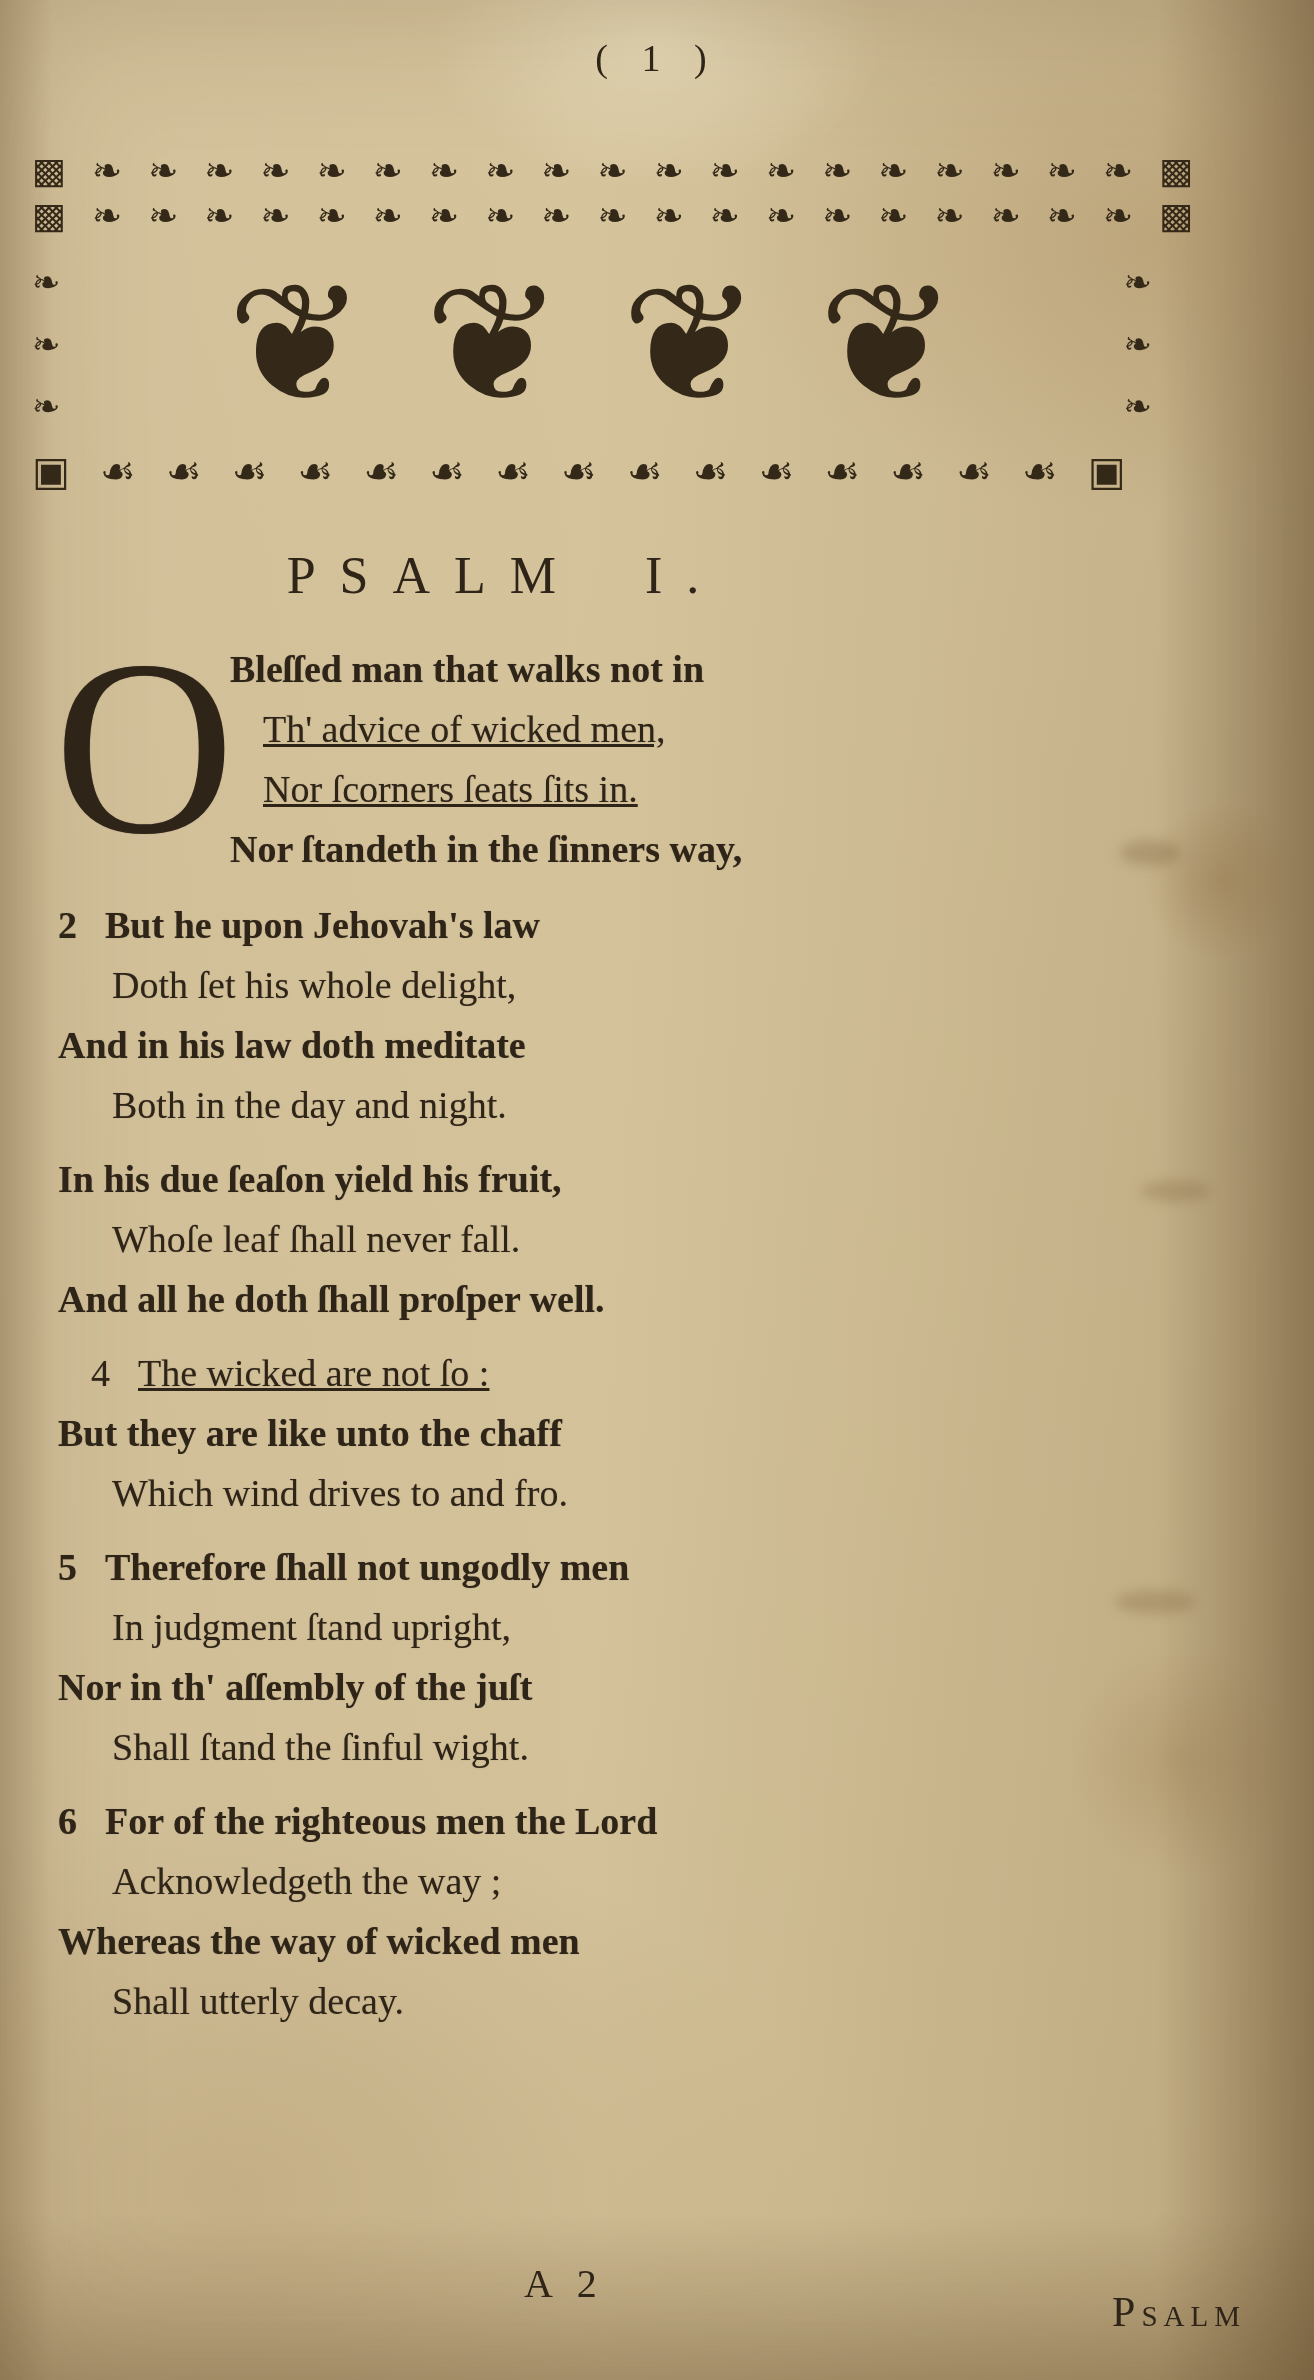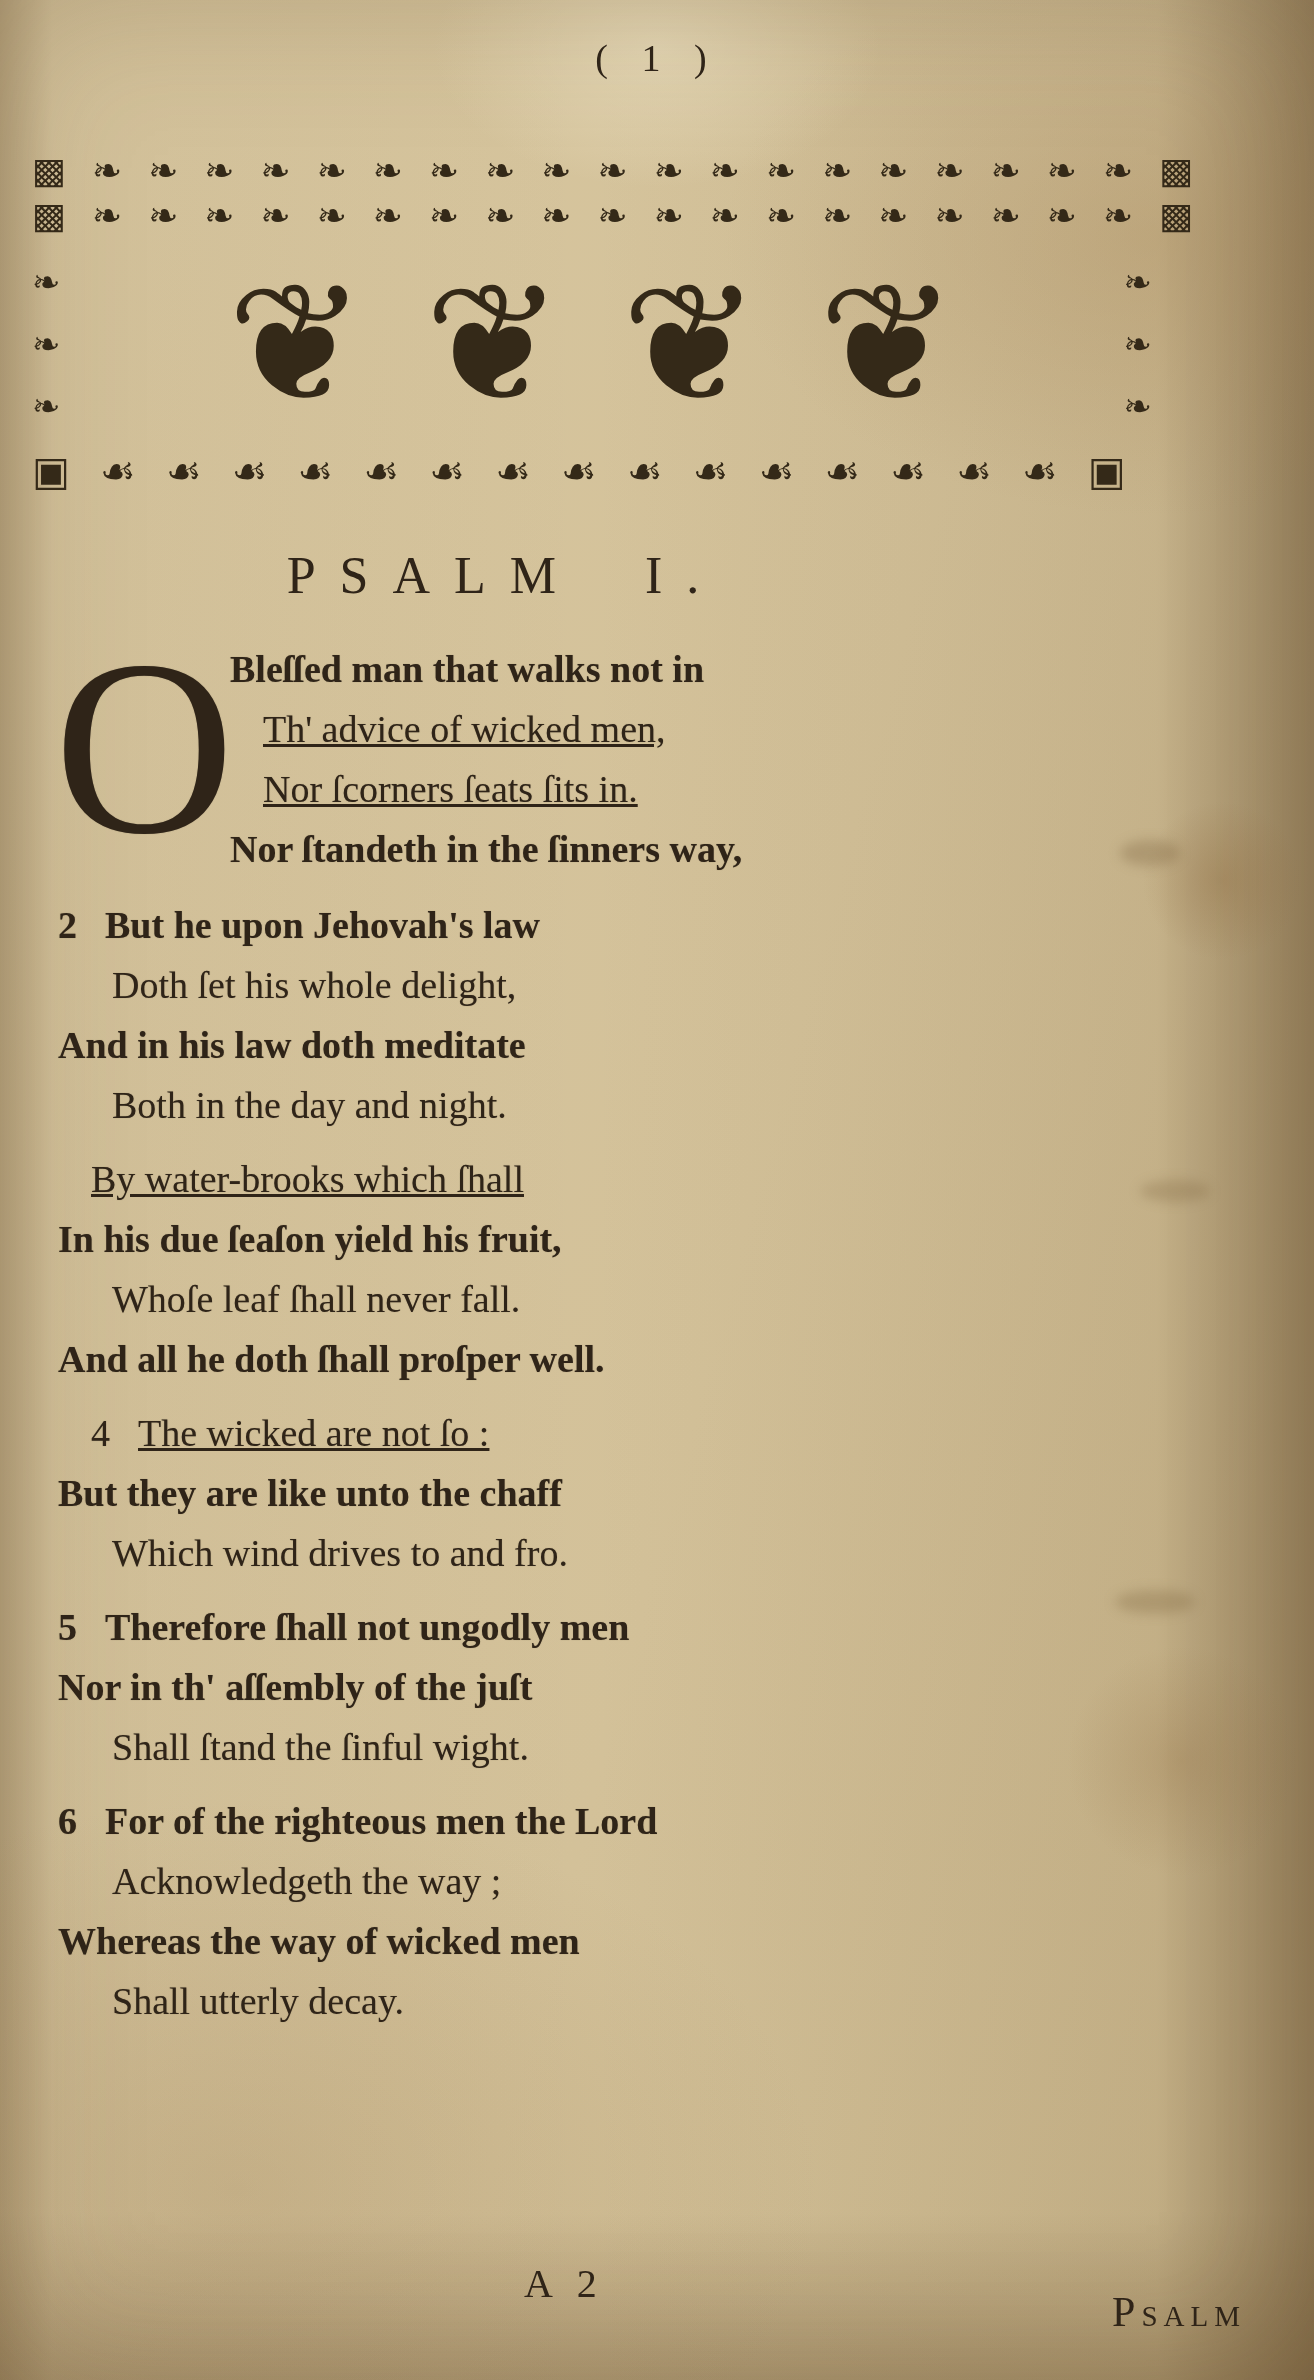--- a/index.html
+++ b/index.html
@@ -101,32 +101,32 @@
         </div>
     </div>
     <div id="verses">
         <div class="verse">
           <div class="pline ind0"><span class="vnum">2</span>But he upon Jehovah's law</div>
           <div class="pline ind2">Doth ſet his whole delight,</div>
           <div class="pline ind0">And in his law doth meditate</div>
           <div class="pline ind2">Both in the day and night.</div>
         </div>
         <div class="verse">
-          <div class="pline ind1">By water-brooks which ſhall</div>
           <div class="pline ind0">In his due ſeaſon yield his fruit,</div>
           <div class="pline ind2">Whoſe leaf ſhall never fall.</div>
           <div class="pline ind0">And all he doth ſhall proſper well.</div>
         </div>
         <div class="verse">
           <div class="pline ind1"><span class="vnum">4</span>The wicked are not ſo :</div>
           <div class="pline ind0">But they are like unto the chaff</div>
           <div class="pline ind2">Which wind drives to and fro.</div>
         </div>
         <div class="verse">
           <div class="pline ind0"><span class="vnum">5</span>Therefore ſhall not ungodly men</div>
+          <div class="pline ind2">In judgment ſtand upright,</div>
           <div class="pline ind0">Nor in th' aſſembly of the juſt</div>
           <div class="pline ind2">Shall ſtand the ſinful wight.</div>
         </div>
         <div class="verse">
           <div class="pline ind0"><span class="vnum">6</span>For of the righteous men the Lord</div>
           <div class="pline ind2">Acknowledgeth the way ;</div>
           <div class="pline ind0">Whereas the way of wicked men</div>
           <div class="pline ind2">Shall utterly decay.</div>
         </div>
       </div>

